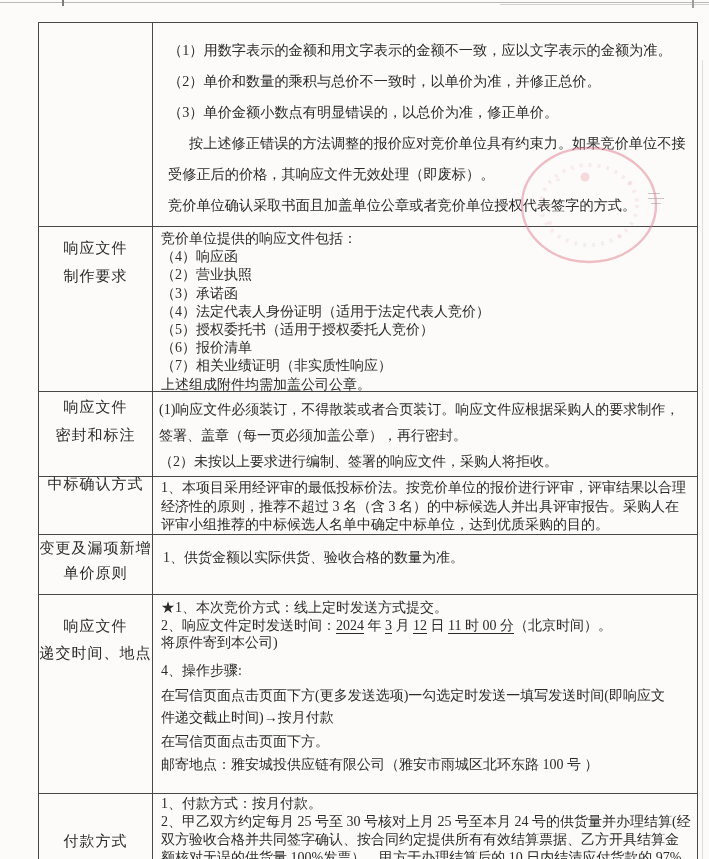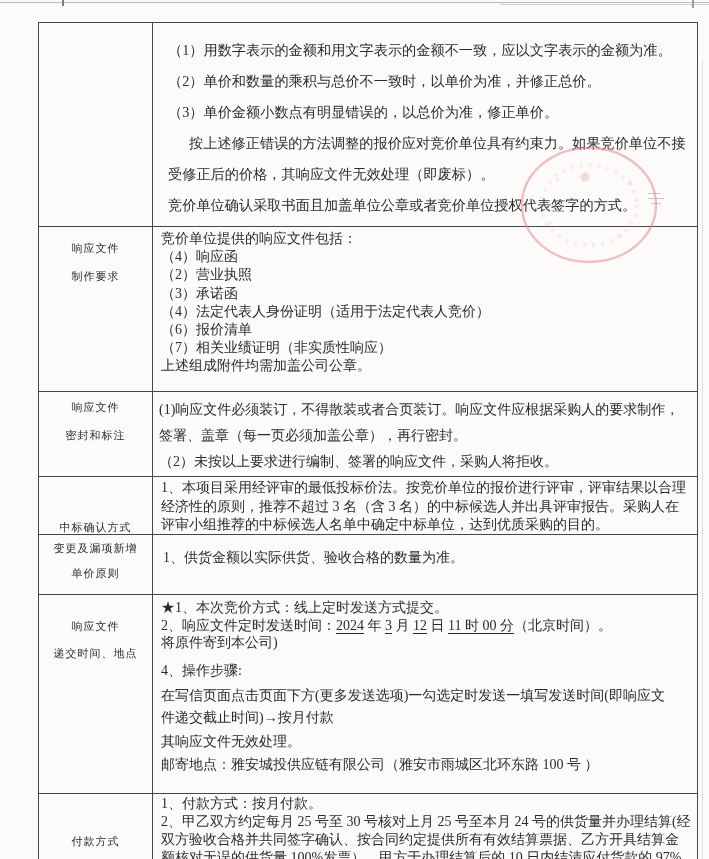--- a/index.html
+++ b/index.html
@@ -29,21 +29,21 @@
     border:1.5px solid var(--bc);
     box-sizing:border-box;
     background:transparent;
   }
   .row{display:flex;box-sizing:border-box;border-top:1.5px solid var(--bc);}
   .row:first-child{border-top:none;}
   .lab{
     width:114px;flex:none;border-right:1.5px solid var(--bc);
     box-sizing:border-box;
     display:flex;flex-direction:column;align-items:center;
-    font-size:11px;letter-spacing:1px;
+    font-size:15px;letter-spacing:1px;
   }
   .ll{height:14px;line-height:14px;white-space:nowrap;}
   .con{flex:1;box-sizing:border-box;overflow:hidden;font-size:14px;}
   .line{white-space:nowrap;}
 
   .r0{height:203px;}
   .r0 .con{padding:12px 2px 0 15px;font-size:14.2px;}
   .r0 .line{height:31px;line-height:31px;}
   .r0 .indent{text-indent:21px;}
 
@@ -51,21 +51,21 @@
   .r1 .lab{padding-top:14px;gap:14px;}
   .r1 .con{padding:3px 2px 0 8px;}
   .r1 .line{height:18.2px;line-height:18.2px;}
 
   .r2{height:85px;}
   .r2 .lab{padding-top:8px;gap:14px;}
   .r2 .con{padding:5px 2px 0 6px;}
   .r2 .line{height:26px;line-height:26px;}
 
   .r3{height:58px;}
-  .r3 .lab{justify-content:flex-end;gap:0;}
+  .r3 .lab{justify-content:flex-start;gap:0;}
   .r3 .con{padding:2px 2px 0 8px;}
   .r3 .line{height:18.5px;line-height:18.5px;}
 
   .r4{height:60px;}
   .r4 .lab{padding-top:6px;gap:11px;}
   .r4 .con{padding:14px 2px 0 10px;}
   .r4 .line{height:17px;line-height:17px;}
 
   .r5{height:199px;}
   .r5 .lab{padding-top:24px;gap:13px;}
@@ -121,20 +121,21 @@
     <div class="lab">
       <div class="ll">响应文件</div>
       <div class="ll">制作要求</div>
     </div>
     <div class="con">
       <div class="line">竞价单位提供的响应文件包括：</div>
       <div class="line">（4）响应函</div>
       <div class="line">（2）营业执照</div>
       <div class="line">（3）承诺函</div>
       <div class="line">（4）法定代表人身份证明（适用于法定代表人竞价）</div>
+      <div class="line">（5）授权委托书（适用于授权委托人竞价）</div>
       <div class="line">（6）报价清单</div>
       <div class="line">（7）相关业绩证明（非实质性响应）</div>
       <div class="line">上述组成附件均需加盖公司公章。</div>
     </div>
   </div>
 
   <div class="row r2">
     <div class="lab">
       <div class="ll">响应文件</div>
       <div class="ll">密封和标注</div>
@@ -172,21 +173,21 @@
       <div class="ll">响应文件</div>
       <div class="ll">递交时间、地点</div>
     </div>
     <div class="con">
       <div class="line">★1、本次竞价方式：线上定时发送方式提交。</div>
       <div class="line"><span>2、响应文件定时发送时间：</span><span class="u">2024</span><span> 年 </span><span class="u">3</span><span> 月 </span><span class="u">12</span><span> 日 </span><span class="u">11 时 00 分</span><span>（北京时间）。</span></div>
       <div class="line">将原件寄到本公司)</div>
       <div class="line m1">4、操作步骤:</div>
       <div class="line sp m2">在写信页面点击页面下方(更多发送选项)一勾选定时发送一填写发送时间(即响应文</div>
       <div class="line sp">件递交截止时间)→按月付款</div>
-      <div class="line sp m3">其响应文件无效处理。</div>
+      <div class="line sp m3">在写信页面点击页面下方。</div>
       <div class="line sp m4">邮寄地点：雅安城投供应链有限公司（雅安市雨城区北环东路 100 号 ）</div>
     </div>
   </div>
 
   <div class="row r6">
     <div class="lab">
       <div class="ll">付款方式</div>
     </div>
     <div class="con">
       <div class="line">1、付款方式：按月付款。</div>

